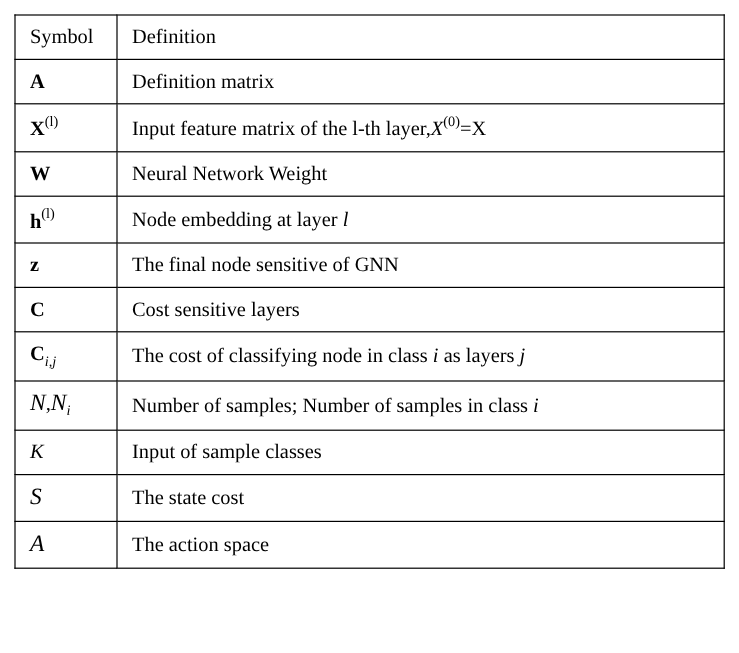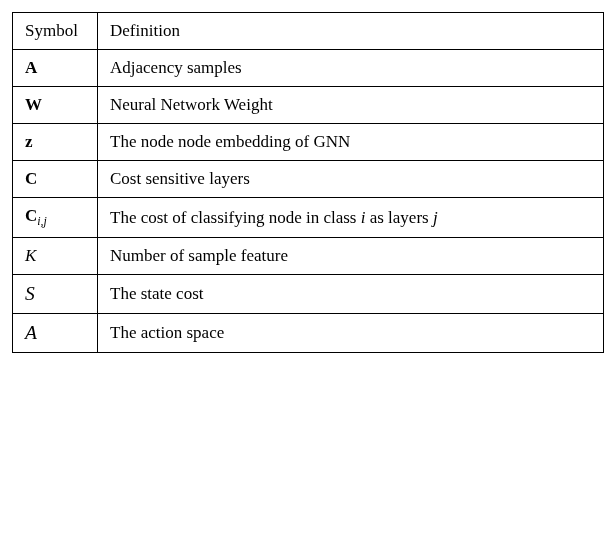--- a/index.html
+++ b/index.html
@@ -55,51 +55,63 @@
 
 <table>
   <tbody>
       <tr>
     <td class="symbol-cell">Symbol</td>
     <td>Definition</td>
   </tr>
 
   <tr>
     <td class="symbol-cell"><span class="mb">A</span></td>
-    <td>Adjacency samples</td>
+    <td>Definition matrix</td>
   </tr>
 
+  <tr>
+    <td class="symbol-cell"><span class="mb">X</span><span class="sup">(l)</span></td>
+    <td><span>Input feature matrix of the l-th layer,</span><span class="mi">X</span><span class="sup">(0)</span><span>=X</span></td>
+  </tr>
 
 
 
   <tr>
     <td class="symbol-cell"><span class="mb">W</span></td>
     <td>Neural Network Weight</td>
   </tr>
 
+  <tr>
+    <td class="symbol-cell"><span class="mb">h</span><span class="sup">(l)</span></td>
+    <td><span>Node embedding at layer </span><span class="mi">l</span></td>
+  </tr>
 
   <tr>
     <td class="symbol-cell"><span class="mb">z</span></td>
-    <td>The node node embedding of GNN</td>
+    <td>The final node sensitive of GNN</td>
   </tr>
 
   <tr>
     <td class="symbol-cell"><span class="mb">C</span></td>
     <td>Cost sensitive layers</td>
   </tr>
 
   <tr>
     <td class="symbol-cell"><span class="mb">C</span><span class="sub mi">i,j</span></td>
     <td><span>The cost of classifying node in class </span><span class="mi">i</span><span> as layers </span><span class="mi">j</span></td>
   </tr>
 
+  <tr>
+    <td class="symbol-cell"><span class="cal">N</span><span>,</span><span class="cal">N</span><span class="sub mi">i</span></td>
+    <td><span>Number of samples; Number of samples in class </span><span class="mi">i</span></td>
+  </tr>
 
   <tr>
     <td class="symbol-cell"><span class="mi">K</span></td>
-    <td>Number of sample feature</td>
+    <td>Input of sample classes</td>
   </tr>
 
   <tr>
     <td class="symbol-cell"><span class="cal">S</span></td>
     <td>The state cost</td>
   </tr>
 
   <tr>
     <td class="symbol-cell"><span class="cal">A</span></td>
     <td>The action space</td>

